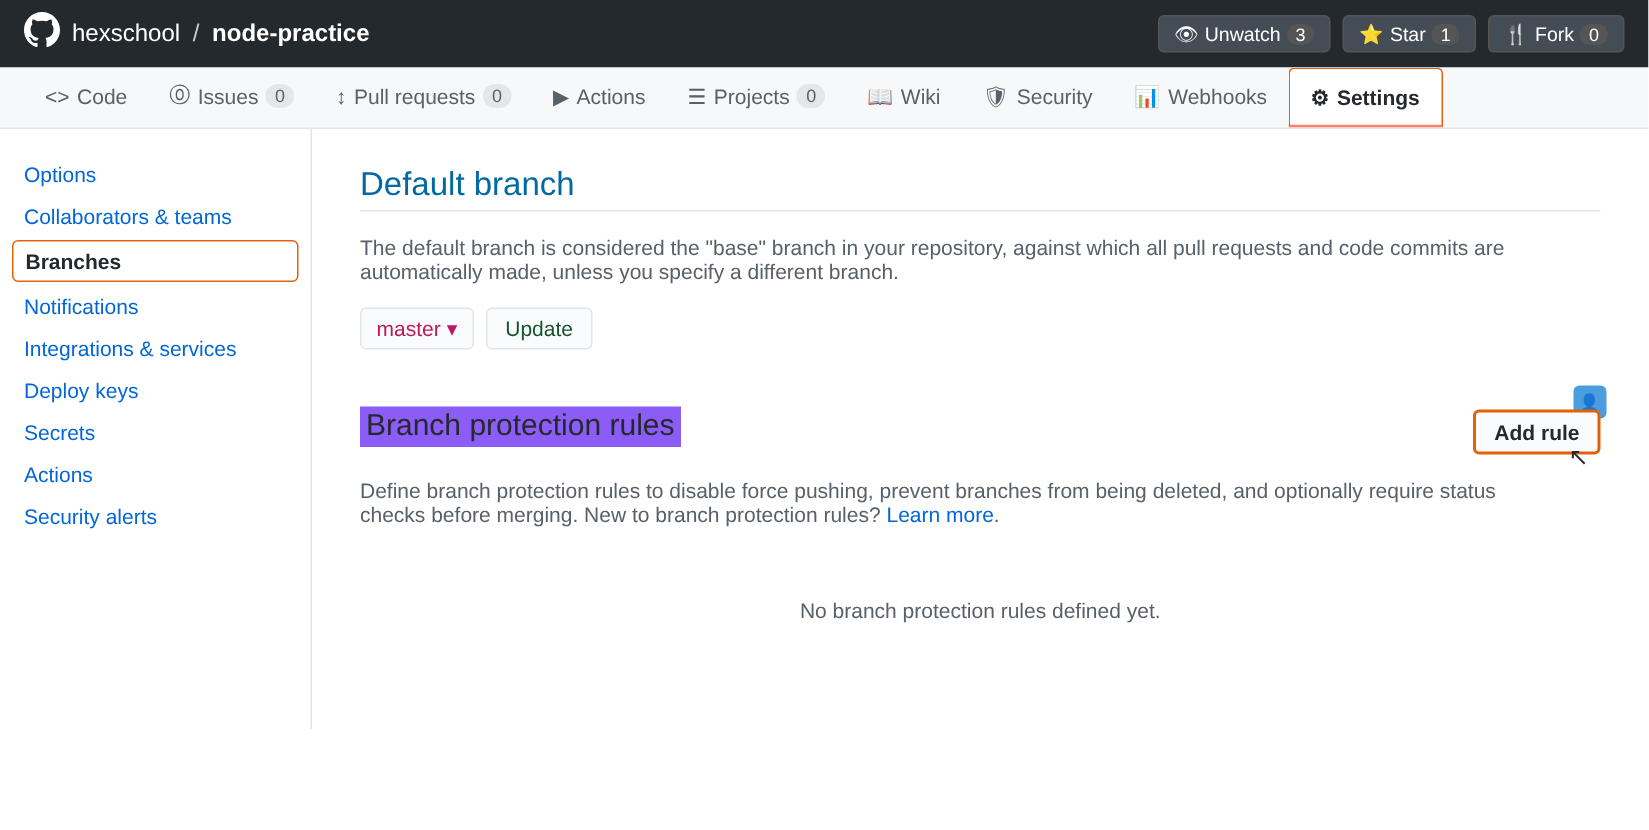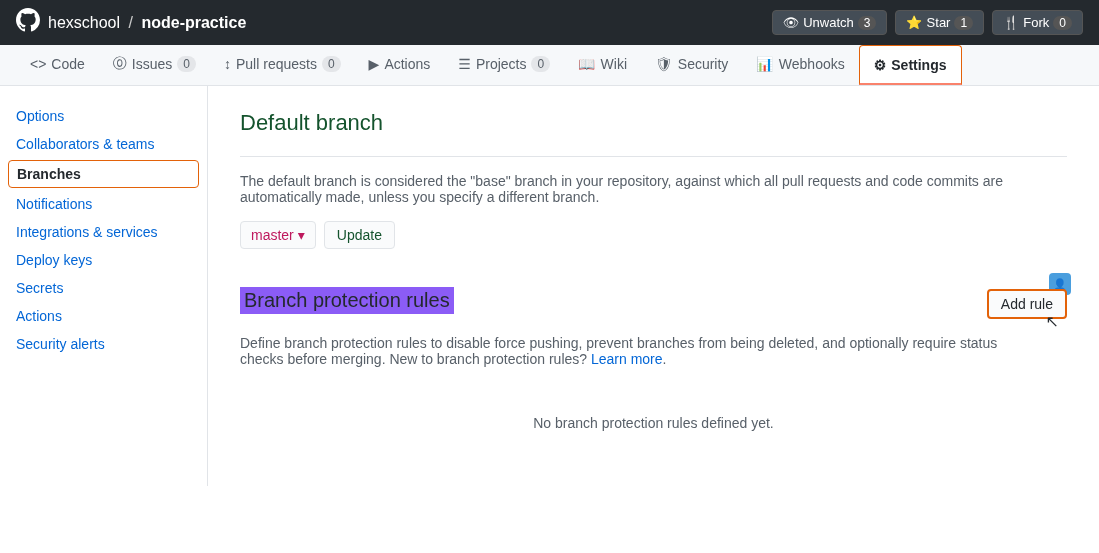--- a/index.html
+++ b/index.html
@@ -99,22 +99,22 @@
 
     
     .content {
       flex: 1;
       padding: 24px 32px;
     }
 
     .section-title {
       font-size: 22px;
       font-weight: 400;
-      color: #14532d;
-      padding-bottom: 20px;
+      color: #0369a1;
+      padding-bottom: 4px;
       border-bottom: 1px solid #e1e4e8;
       margin-bottom: 16px;
     }
 
     .description-text {
       font-size: 14px;
       color: #586069;
       margin-bottom: 16px;
       max-width: 800px;
     }
@@ -173,20 +173,21 @@
       color: #24292e;
       position: relative;
     }
 
     .btn-wrapper {
       position: relative;
       display: inline-block;
     }
     .btn-outline-red {
       border: 2px solid #e36209 !important;
+      font-weight: bold;
     }
 
     .protection-description {
       font-size: 14px;
       color: #586069;
       margin-bottom: 24px;
       max-width: 800px;
     }
 
     .learn-more-link { color: #0366d6; text-decoration: none; }

